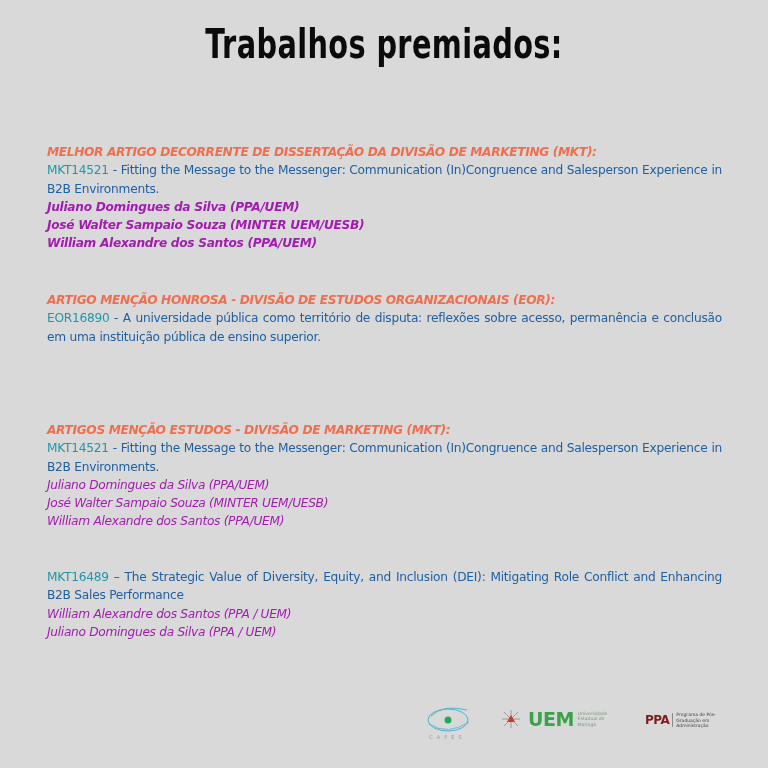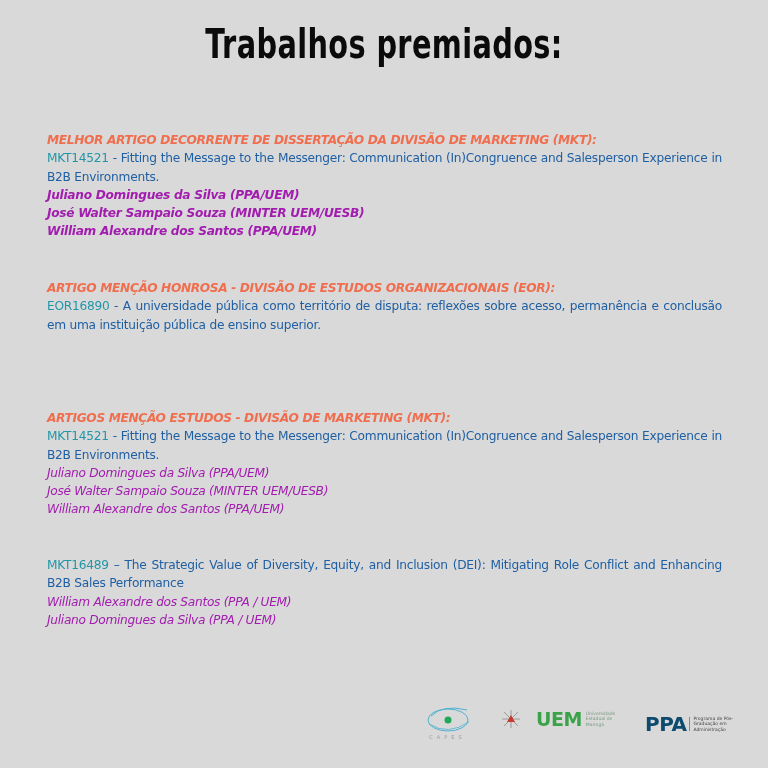--- a/index.html
+++ b/index.html
@@ -23,20 +23,21 @@
       transform: scaleX(0.72);
       transform-origin: center;
       line-height: 60px;
     }
     .block {
       position: absolute;
       left: 47px;
       width: 675px;
       font-size: 12.2px;
       line-height: 18.3px;
+      margin-top: 12px;
     }
     .category {
       color: #f06e4e;
       font-style: italic;
       font-weight: bold;
       letter-spacing: -0.35px;
     }
     .paper {
       color: #1f5fa3;
       font-weight: normal;
@@ -54,24 +55,24 @@
       position: absolute;
       top: 700px;
       left: 0;
       width: 768px;
       height: 50px;
     }
     .logo { position: absolute; display: flex; align-items: center; }
     .capes { left: 420px; top: 2px; width: 55px; height: 42px; flex-direction: column; }
     .capes-label { font-size: 5px; color: #999; letter-spacing: 4px; margin-top: -2px; }
     .uem { left: 500px; top: 8px; }
-    .uem-text { color: #3aa34a; font-weight: bold; font-size: 19px; letter-spacing: -0.5px; margin-left: 14px; }
+    .uem-text { color: #3aa34a; font-weight: bold; font-size: 19px; letter-spacing: -0.5px; margin-left: 6px; }
     .uem-sub { color: #7a9c82; font-size: 4.5px; line-height: 5.5px; margin-left: 4px; width: 34px; }
     .ppa { left: 645px; top: 12px; }
-    .ppa-text { color: #0c4a6e; font-weight: bold; font-size: 20px; letter-spacing: -0.5px; }
+    .ppa-text { color: #7f1d1d; font-weight: bold; font-size: 12px; letter-spacing: -0.5px; }
     .ppa-divider { width: 1px; height: 14px; background: #888; margin: 0 3px; }
     .ppa-sub { color: #444; font-size: 4.5px; line-height: 5.5px; width: 40px; }
   </style>
 </head>
 <body>
 
 <div class="title">Trabalhos premiados:</div>
 
 <div class="block" style="top:131px;">
   <div class="category">MELHOR ARTIGO DECORRENTE DE DISSERTAÇÃO DA DIVISÃO DE MARKETING (MKT):</div>

